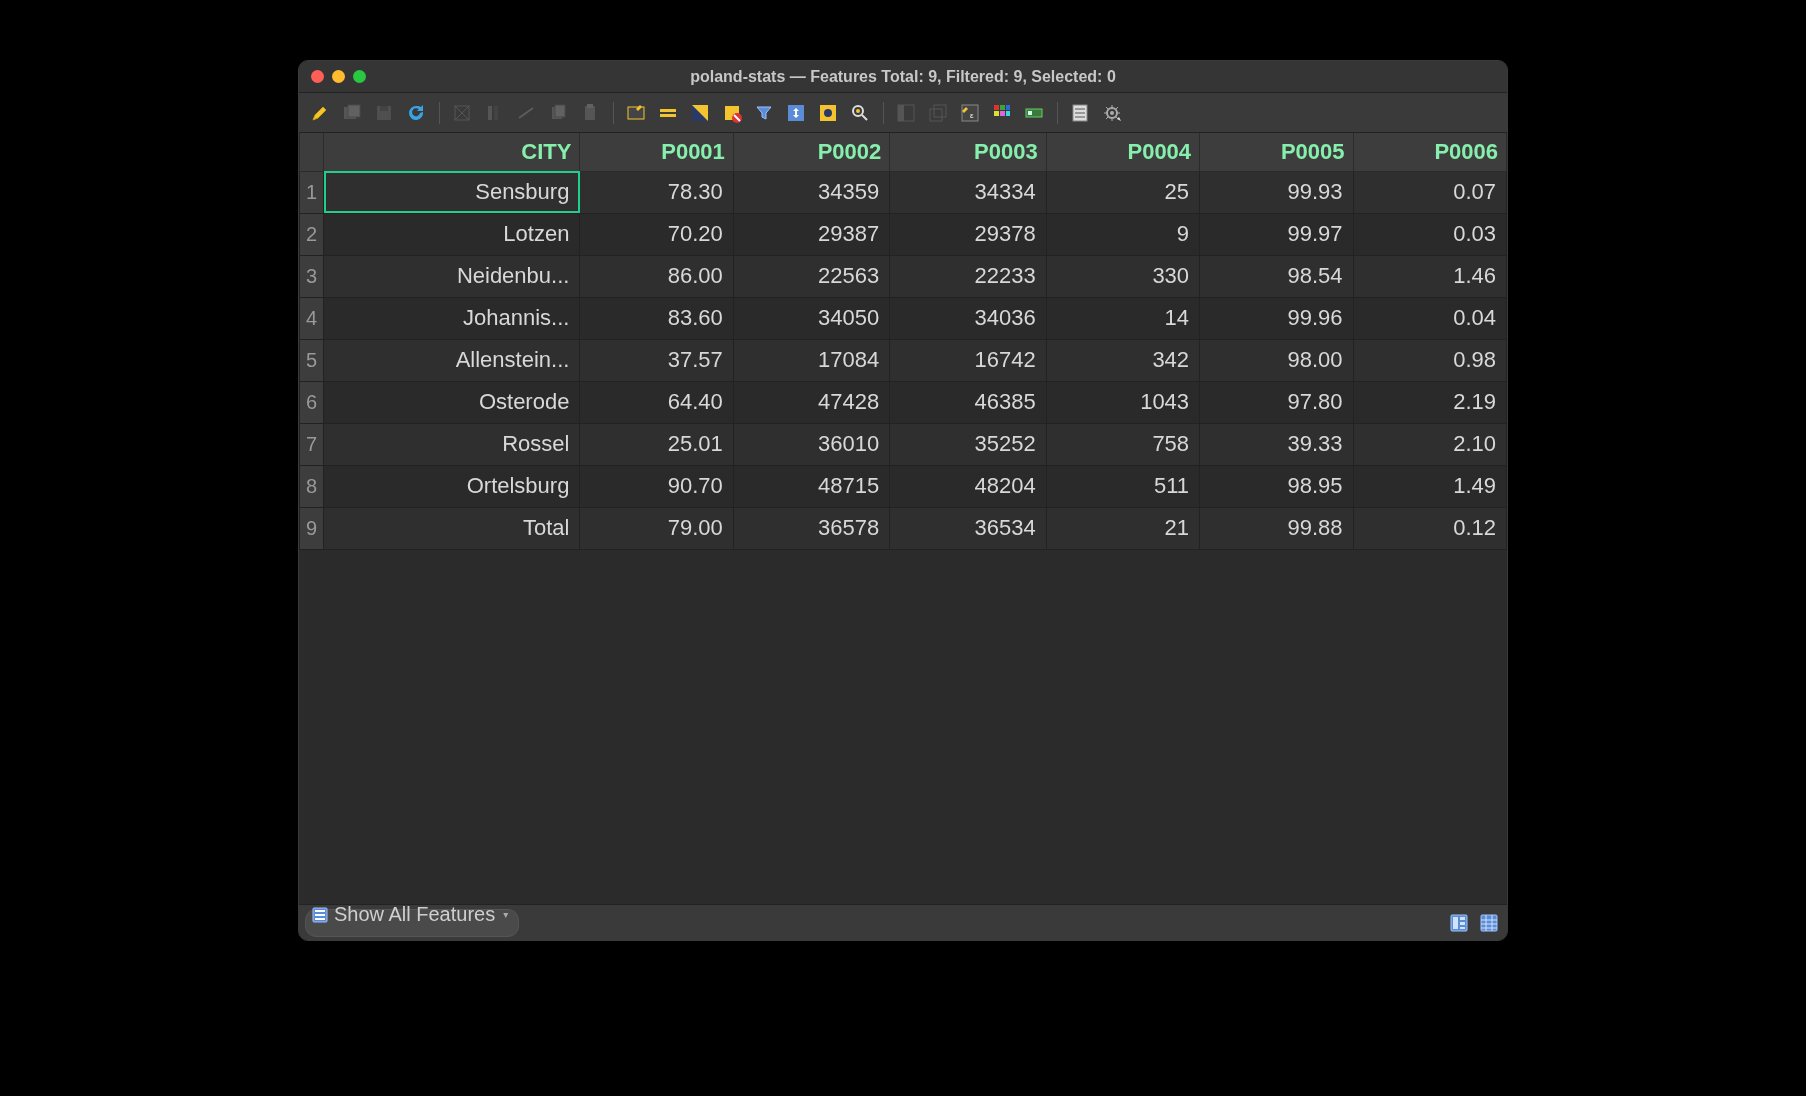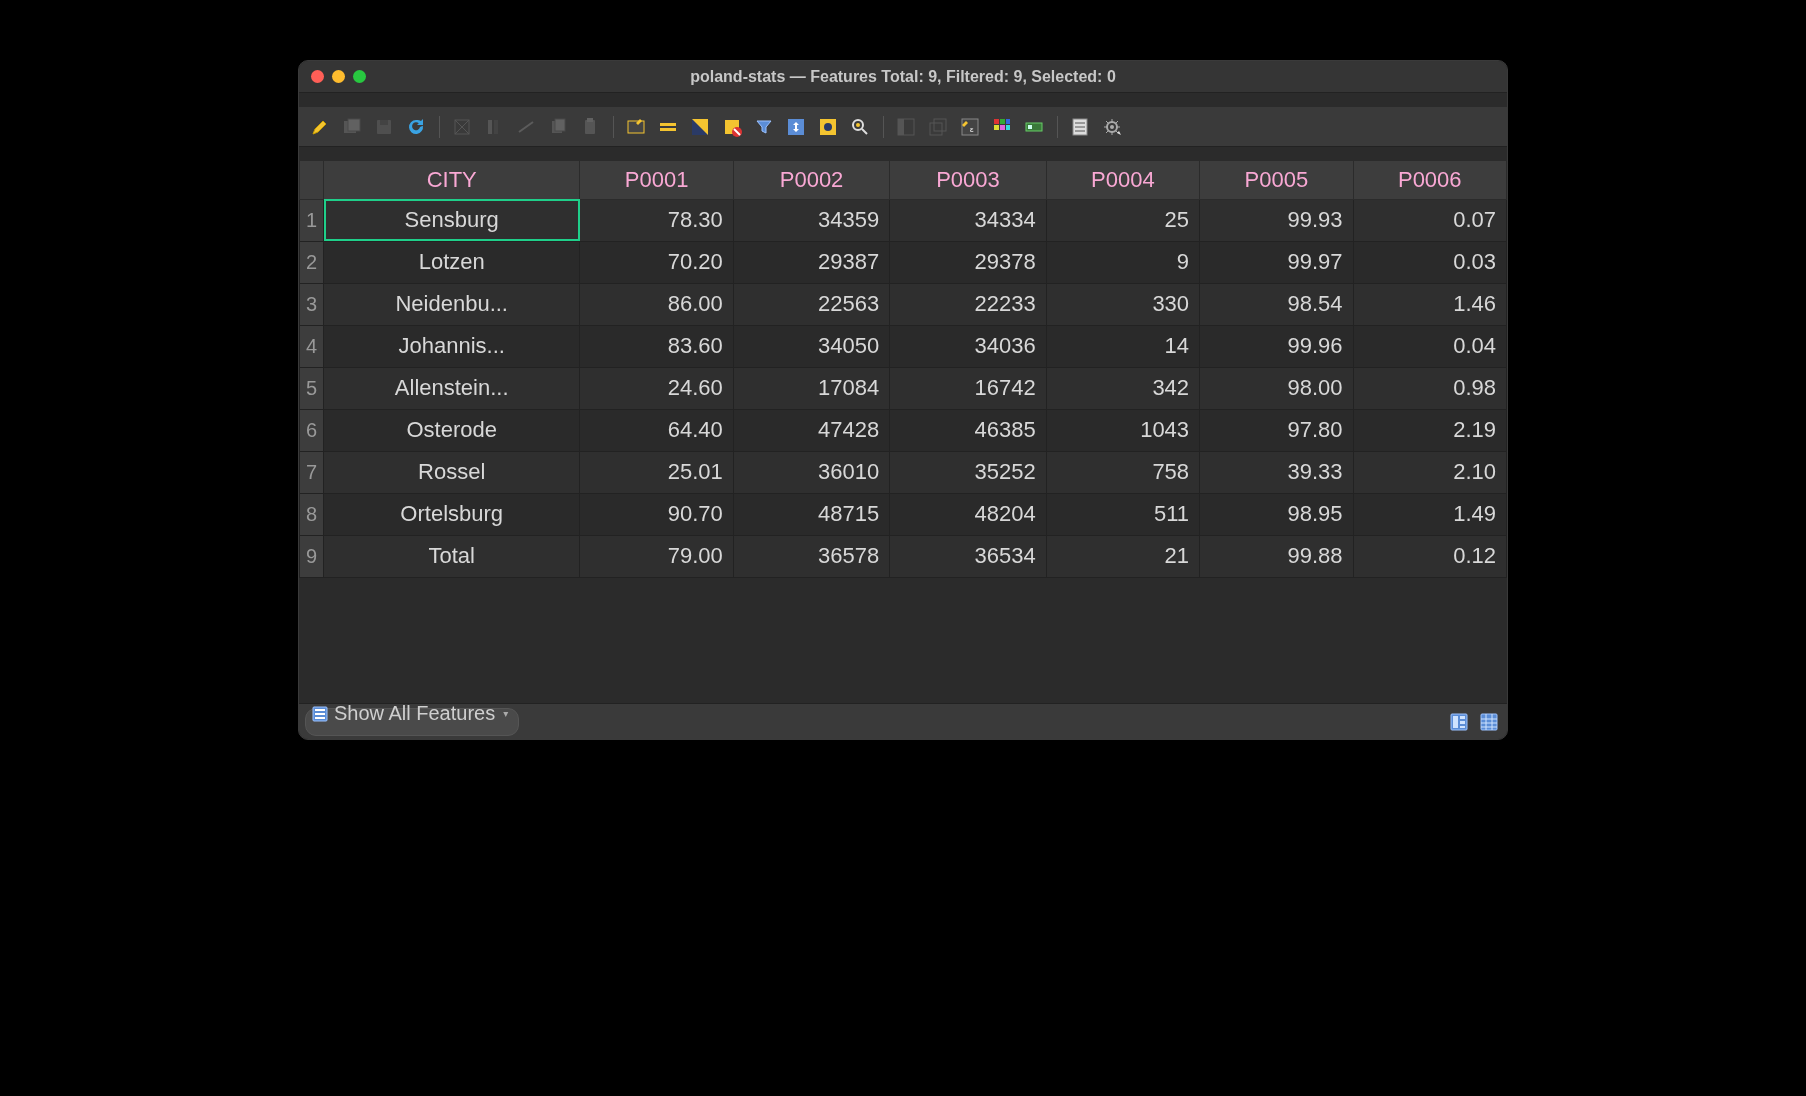--- a/index.html
+++ b/index.html
@@ -8,29 +8,28 @@
     width: 1806px;
     height: 1096px;
     font-family: -apple-system, "Helvetica Neue", Arial, sans-serif;
     display: flex;
     align-items: flex-start;
     justify-content: center;
     padding-top: 60px;
   }
   .window {
     width: 1210px;
-    height: 680px;
+    height: 881px;
     background: #2b2b2b;
     border-radius: 10px;
     box-shadow: 0 20px 60px rgba(0,0,0,0.7);
     display: flex;
     flex-direction: column;
     overflow: hidden;
     border: 1px solid #3a3a3a;
-    gap: 14px;
   }
   .titlebar {
     height: 32px;
     background: #353535;
     display: flex;
     align-items: center;
     padding: 0 12px;
     position: relative;
     border-bottom: 1px solid #222;
   }
@@ -75,27 +74,27 @@
     overflow: auto;
   }
   table {
     border-collapse: collapse;
     width: 100%;
     color: #d8d8d8;
     font-size: 22px;
   }
   th {
     background: #3d3d3d;
-    color: #f9a8d4;
-    font-weight: 400;
+    color: #86efac;
+    font-weight: 700;
     height: 38px;
     border: 1px solid #2b2b2b;
     border-top: none;
     padding: 0 8px;
-    text-align: center;
+    text-align: right;
     position: sticky;
     top: 0;
   }
   th.rownum-head {
     width: 24px;
     background: #3d3d3d;
   }
   td {
     height: 42px;
     border: 1px solid #222;
@@ -104,21 +103,21 @@
     white-space: nowrap;
   }
   td.rownum {
     background: #3d3d3d;
     color: #999;
     text-align: center;
     width: 24px;
     font-size: 20px;
     padding: 0 4px;
   }
-  td.city { text-align: center; }
+  td.city { text-align: right; }
   tbody tr:nth-child(odd) td:not(.rownum) { background: #2f2f2f; }
   tbody tr:nth-child(even) td:not(.rownum) { background: #2a2a2a; }
   td.selected {
     outline: 2px solid #1fcf8a;
     outline-offset: -2px;
     background: #2f2f2f !important;
   }
 
   .statusbar {
     height: 36px;
@@ -376,21 +375,21 @@
             <td>83.60</td>
             <td>34050</td>
             <td>34036</td>
             <td>14</td>
             <td>99.96</td>
             <td>0.04</td>
           </tr>
           <tr>
             <td class="rownum">5</td>
             <td class="city">Allenstein...</td>
-            <td>24.60</td>
+            <td>37.57</td>
             <td>17084</td>
             <td>16742</td>
             <td>342</td>
             <td>98.00</td>
             <td>0.98</td>
           </tr>
           <tr>
             <td class="rownum">6</td>
             <td class="city">Osterode</td>
             <td>64.40</td>

